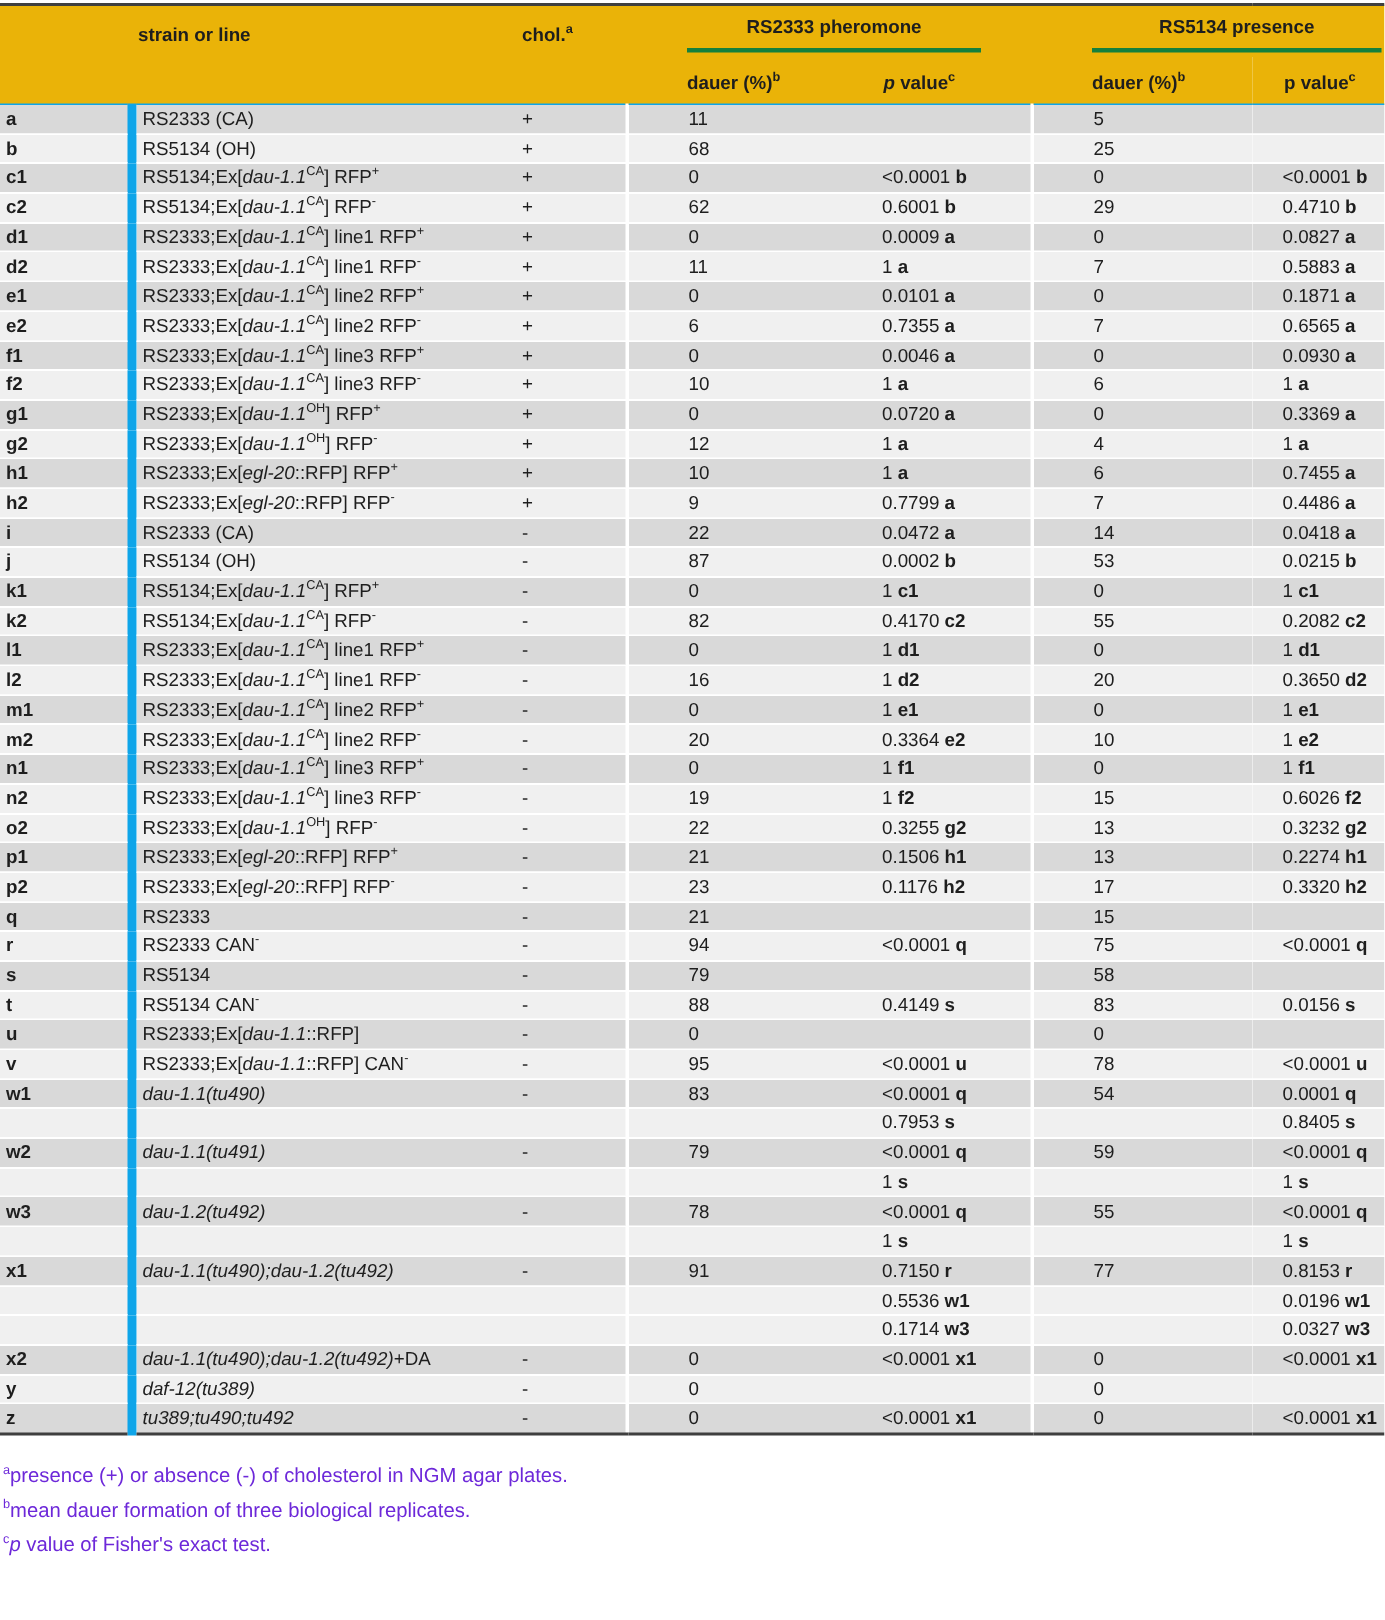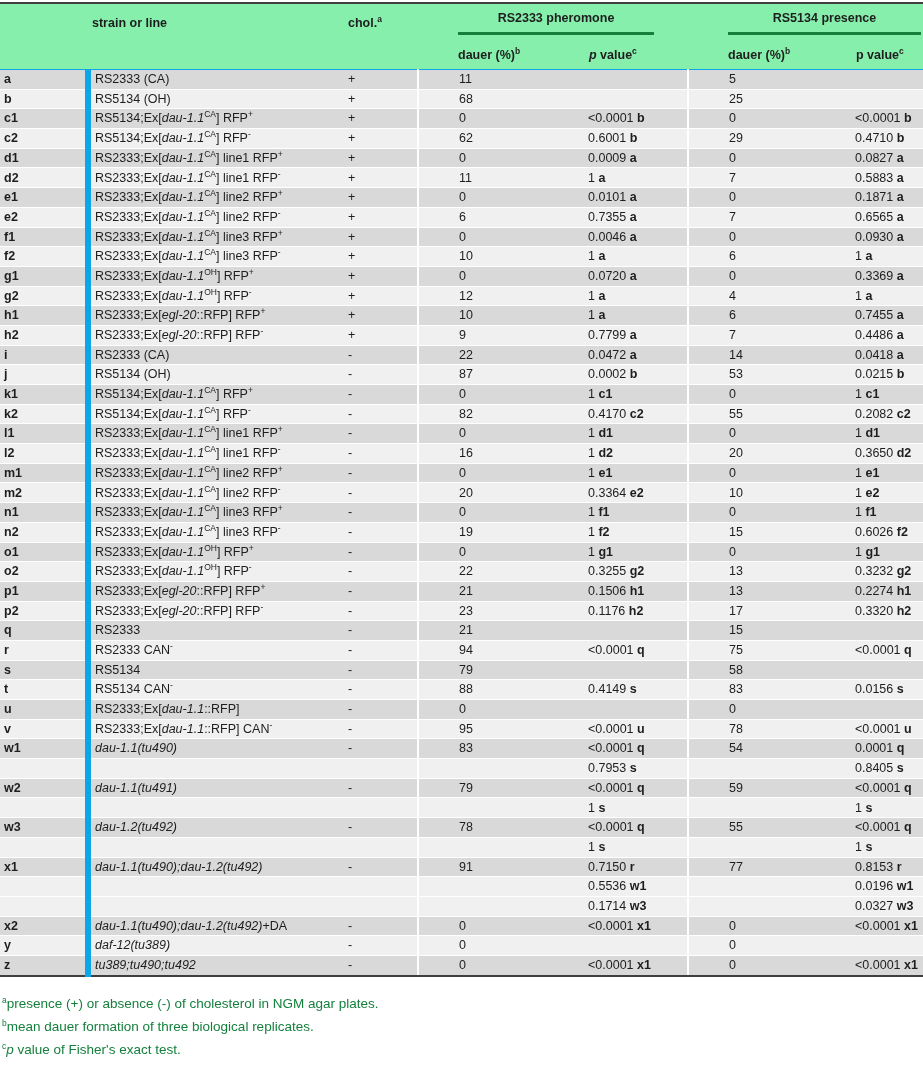--- a/index.html
+++ b/index.html
@@ -16,21 +16,21 @@
     table-layout:fixed;
     width:923px;
     margin-top:2px;
     border-top:2px solid #3f3f3f;
   }
   col.c1{width:88px;}  col.c2{width:252px;} col.c3{width:78px;}
   col.c4{width:150px;} col.c5{width:120px;} col.c6{width:147px;} col.c7{width:88px;}
 
   thead th{
     font-weight:bold;font-size:12.5px;text-align:left;
-    background:#86efac;padding:0;vertical-align:middle;
+    background:#eab308;padding:0;vertical-align:middle;
   }
   tr.gh th{height:30px;padding-top:4px;vertical-align:middle;}
   .grp-inner{
     border-bottom:3px solid #15803d;
     text-align:center;padding-bottom:7px;font-size:12.5px;
   }
   .g1 .grp-inner{margin:0 34px 0 40px;}
   .g2 .grp-inner{margin:0 2px 0 40px;}
   tr.sh th{height:24px;padding-bottom:7px;border-bottom:1px solid #0ea5e9;vertical-align:bottom;}
   th.h-strain{padding-left:4px;}
@@ -51,21 +51,21 @@
   td.c-label{font-weight:bold;padding-left:4px;}
   td.c-strain{padding-left:4px;border-left:6px solid #0ea5e9;}
   td.c-chol{padding-left:8px;}
   td.c-dauer{padding-left:40px;border-left:2px solid #ffffff;}
   td.c-pval{padding-left:20px;}
   td.c-pval b{font-weight:bold;}
 
   sup{font-size:8.5px;vertical-align:super;line-height:0;}
 
   .footnotes{padding:15px 0 0 2px;}
-  .footnote{font-size:13.5px;line-height:23px;color:#15803d;}
+  .footnote{font-size:13.5px;line-height:23px;color:#6d28d9;}
 </style>
 </head>
 <body>
 
 <div class="wrap">
   <table>
     <colgroup>
       <col class="c1">
         <col class="c2">
         <col class="c3">
@@ -306,29 +306,20 @@
         </tr>
         <tr class="light">
           <td class="c-label">n2</td>
           <td class="c-strain">RS2333;Ex[<i>dau-1.1</i><sup>CA</sup>] line3 RFP<sup>-</sup></td>
           <td class="c-chol">-</td>
           <td class="c-dauer">19</td>
           <td class="c-pval">1 <b>f2</b></td>
           <td class="c-dauer">15</td>
           <td class="c-pval">0.6026 <b>f2</b></td>
         </tr>
-        <tr class="dark">
-          <td class="c-label">o1</td>
-          <td class="c-strain">RS2333;Ex[<i>dau-1.1</i><sup>OH</sup>] RFP<sup>+</sup></td>
-          <td class="c-chol">-</td>
-          <td class="c-dauer">0</td>
-          <td class="c-pval">1 <b>g1</b></td>
-          <td class="c-dauer">0</td>
-          <td class="c-pval">1 <b>g1</b></td>
-        </tr>
         <tr class="light">
           <td class="c-label">o2</td>
           <td class="c-strain">RS2333;Ex[<i>dau-1.1</i><sup>OH</sup>] RFP<sup>-</sup></td>
           <td class="c-chol">-</td>
           <td class="c-dauer">22</td>
           <td class="c-pval">0.3255 <b>g2</b></td>
           <td class="c-dauer">13</td>
           <td class="c-pval">0.3232 <b>g2</b></td>
         </tr>
         <tr class="dark">

